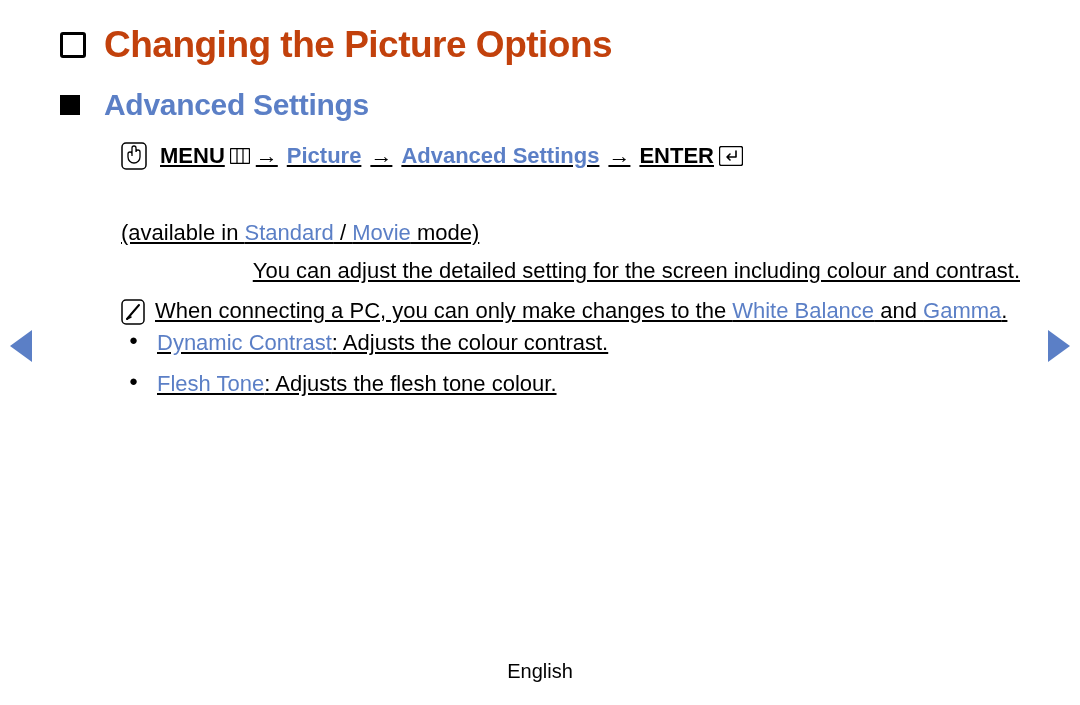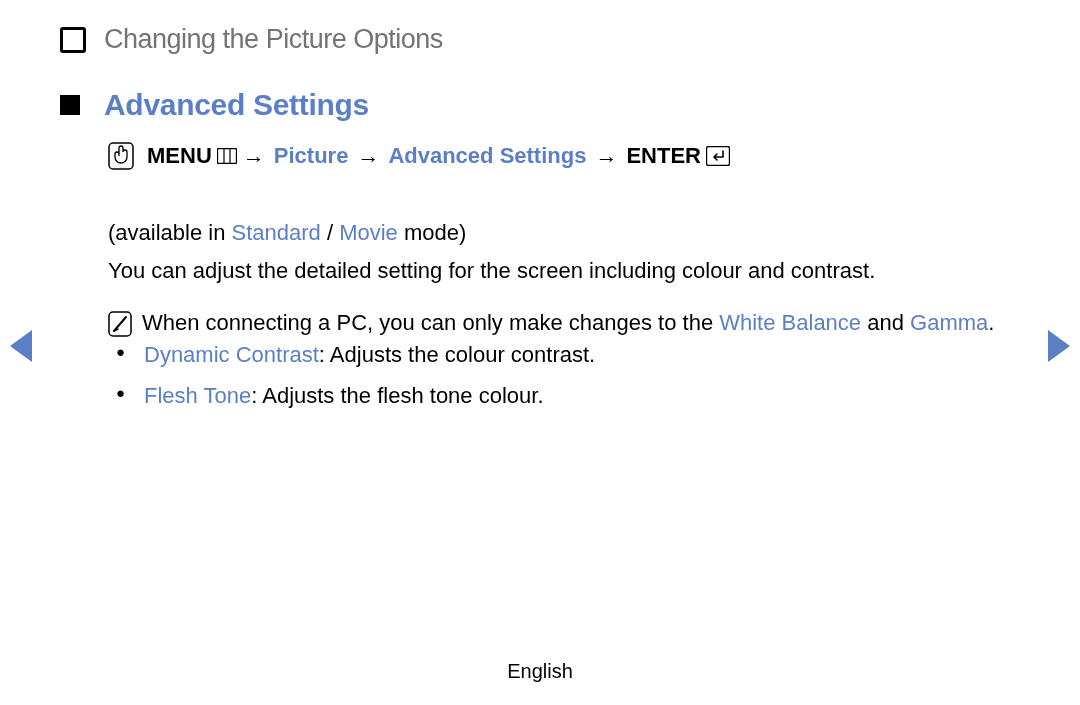--- a/index.html
+++ b/index.html
@@ -20,23 +20,23 @@
     }
     .bookmark-icon {
       width: 26px;
       height: 26px;
       border: 3px solid #000;
       border-radius: 3px;
       margin-right: 18px;
       flex-shrink: 0;
     }
     .page-title {
-      font-size: 27px;
-      font-weight: 400;
-      color: #737373;
+      font-size: 37px;
+      font-weight: 700;
+      color: #c2410c;
       letter-spacing: -0.5px;
     }
     .section-row {
       display: flex;
       align-items: center;
       position: absolute;
       top: 88px;
       left: 60px;
     }
     .square-icon {
@@ -48,25 +48,26 @@
     }
     .section-heading {
       font-size: 30px;
       font-weight: bold;
       color: #5b7fc6;
       letter-spacing: -0.3px;
     }
     .content {
       position: absolute;
       top: 140px;
-      left: 108px;
+      left: 121px;
       right: 60px;
       font-size: 22px;
       line-height: 1.45;
       color: #000;
+      text-decoration: underline;
     }
     .nav-line {
       display: flex;
       align-items: center;
       flex-wrap: wrap;
       font-weight: bold;
       margin-bottom: 10px;
     }
     .nav-item { margin: 0 3px; }
     .blue { color: #5b7fc6; font-weight: bold; }
@@ -81,22 +82,23 @@
     .hand-icon svg { width: 26px; height: 28px; margin-right: 10px;}
     .menu-icon svg { width: 20px; height: 16px; margin-left: 2px; }
     .enter-icon svg { width: 24px; height: 20px; margin-left: 2px; }
     .note-icon svg { width: 24px; height: 26px; margin-right: 10px; flex-shrink:0; margin-top:4px;}
     .availability {
       margin-bottom: 6px;
       font-weight: 400;
       margin-top: 45px;
     }
     .desc {
-      margin-bottom: 20px;
+      margin-bottom: 8px;
       font-weight: 400;
+      text-align: right;
     }
     .note-row {
       display: flex;
       align-items: flex-start;
     }
     .note-text { font-weight: 400; }
     .bullet-list { list-style: none; }
     .bullet-list li {
       position: relative;
       padding-left: 36px;

